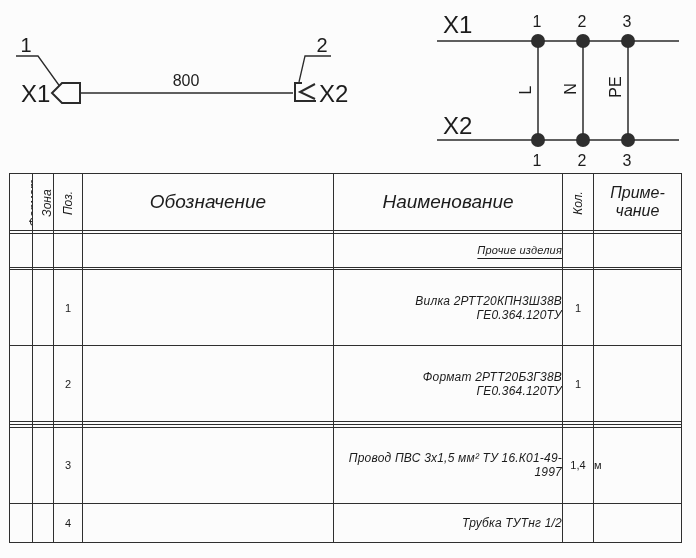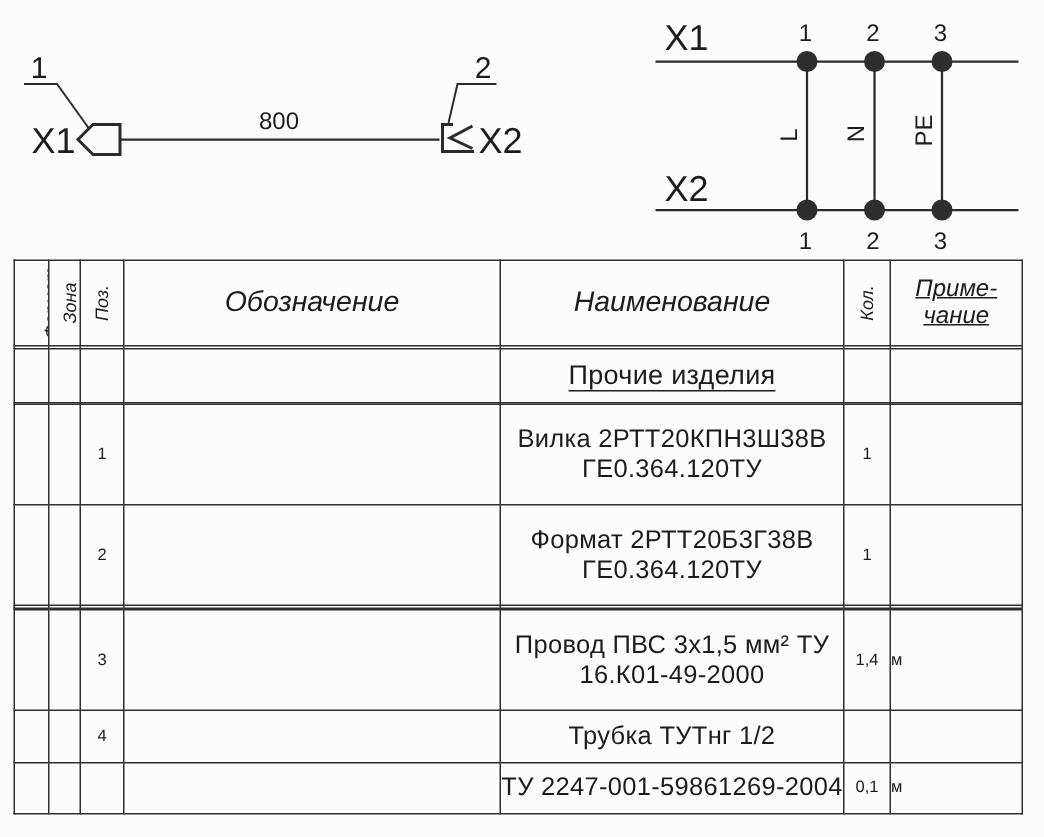--- a/index.html
+++ b/index.html
@@ -33,34 +33,34 @@
   table.spec td,table.spec th{
     border:1.5px solid #2f2f2f;
     padding:0;margin:0;
     font-weight:normal;
     overflow:hidden;
     vertical-align:middle;
   }
   tr.hdr{height:57px;}
   tr.hdr th{font-style:italic;}
   .hdr-big{font-size:19px;text-align:center;}
-  .hdr-note{font-size:16px;line-height:1.12;text-align:center;white-space:pre-line;text-decoration:underline;}
+  .hdr-note{font-size:16px;line-height:1.12;text-align:center;white-space:pre-line;}
   .rot{
     display:inline-block;
     transform:rotate(-90deg);
     white-space:nowrap;
     font-size:12px;font-style:italic;
   }
   .rot-wrap{text-align:center;}
   td.c-pos,td.c-qty{text-align:center;font-size:11px;}
-  td.c-name{font-size:17px;text-align:center;padding-left:8px;letter-spacing:.2px;}
+  td.c-name{font-size:12px;text-align:right;padding-left:8px;letter-spacing:.2px;font-style:italic;}
   td.c-note{font-size:11px;text-align:left;padding-left:9px;}
   td.c-name.section{
-    text-align:center;padding-left:0;
-    font-size:18px;
+    text-align:right;padding-left:0;
+    font-style:italic;font-size:11px;
     text-decoration:underline;text-underline-offset:4px;
   }
 </style>
 </head>
 <body>
 
 <div class="screen">
 
   <svg class="drawings" viewBox="0 0 696 172">
 
@@ -186,37 +186,28 @@
       <td class="c-des"></td>
       <td class="c-name"></td>
       <td class="c-qty"></td>
       <td class="c-note"></td>
     </tr>
     <tr>
       <td class="c-fmt"></td>
           <td class="c-zone"></td>
       <td class="c-pos">3</td>
       <td class="c-des"></td>
-      <td class="c-name">Провод ПВС 3х1,5 мм² ТУ 16.К01-49-2000</td>
+      <td class="c-name">Провод ПВС 3х1,5 мм² ТУ 16.К01-49-1997</td>
       <td class="c-qty">1,4</td>
       <td class="c-note">м</td>
     </tr>
     <tr>
       <td class="c-fmt"></td>
           <td class="c-zone"></td>
       <td class="c-pos">4</td>
       <td class="c-des"></td>
       <td class="c-name">Трубка ТУТнг 1/2</td>
       <td class="c-qty"></td>
       <td class="c-note"></td>
-    </tr>
-    <tr>
-      <td class="c-fmt"></td>
-          <td class="c-zone"></td>
-      <td class="c-pos"></td>
-      <td class="c-des"></td>
-      <td class="c-name">ТУ 2247-001-59861269-2004</td>
-      <td class="c-qty">0,1</td>
-      <td class="c-note">м</td>
     </tr>
   </tbody>
     </table>
 </div>
 
 </body></html>

